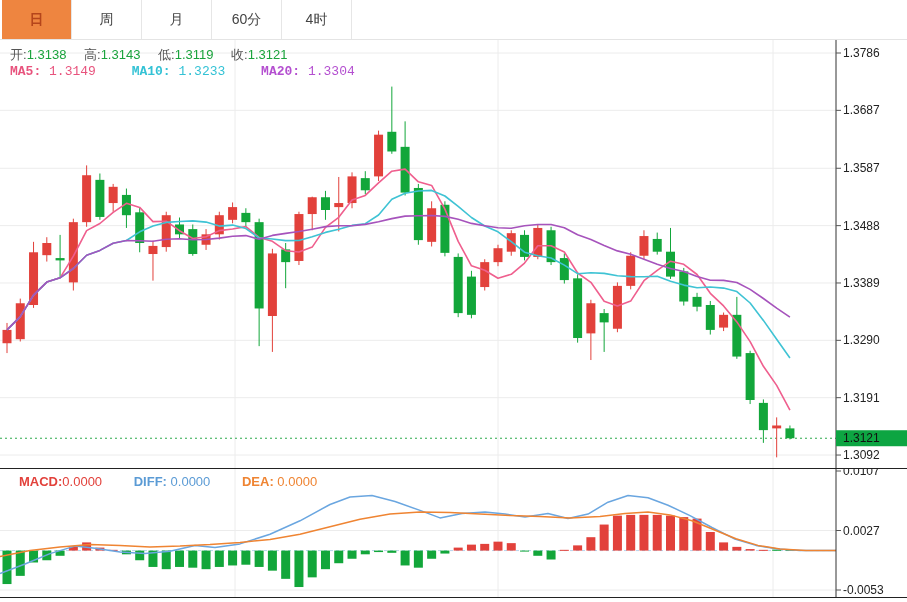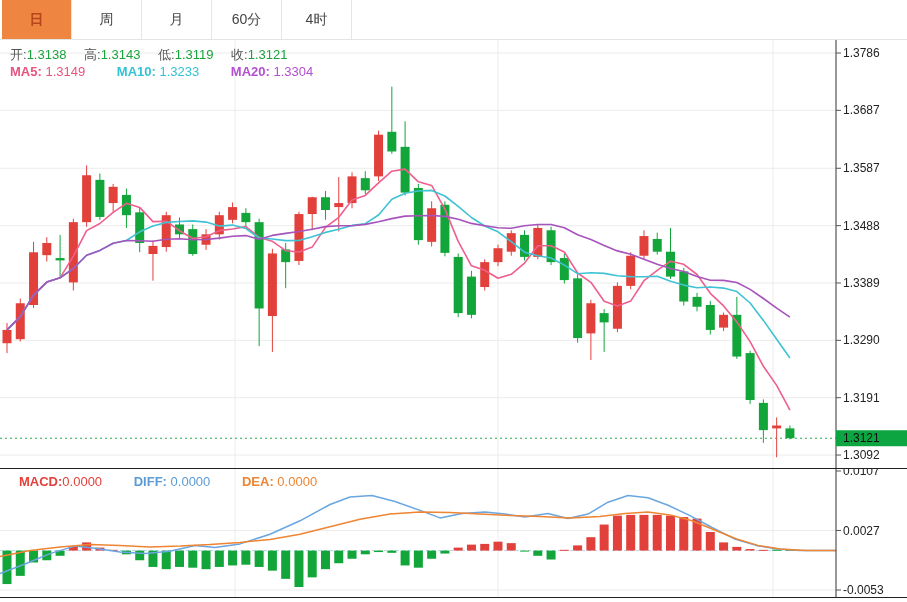--- a/index.html
+++ b/index.html
@@ -8,21 +8,21 @@
   
   .tabbar{position:absolute;left:0;top:0;width:907px;height:40px;background:#fff;
           border-bottom:1px solid #e4e4e4;display:flex;align-items:stretch;padding-left:2px;box-sizing:border-box;}
   .tab{width:70px;display:flex;align-items:center;justify-content:center;font-size:14px;color:#444;
        border-right:1px solid #e6e6e6;cursor:pointer;box-sizing:border-box;}
   .tab.active{background:#ee8540;color:#b5451b;font-weight:bold;}
   
   .row-ohlc{position:absolute;left:10px;top:46px;font-size:13px;color:#555;z-index:5;text-align:center;}
   .row-ohlc b{font-weight:normal;}
   .val-green{color:#1aa33c;}
-  .row-ma{position:absolute;left:10px;top:64px;font-size:13px;z-index:5;}
+  .row-ma{position:absolute;left:10px;top:64px;font-size:13px;z-index:5;font-family:Liberation Mono, monospace;}
   .row-ma span{margin-right:14px;}
   .ma5{color:#e8537d;} .ma10{color:#33c2d5;} .ma20{color:#b44fd0;}
   .row-macd{position:absolute;left:10px;top:474px;font-size:13px;z-index:5;padding-left:9px;}
   .row-macd span{margin-right:14px;}
   .macd-v{color:#e2413b;} .diff-v{color:#5b9bd5;} .dea-v{color:#ef8432;}
   .gap{display:inline-block;width:14px;}
   
   .main-svg{position:absolute;left:0;top:40px;}
   .macd-svg{position:absolute;left:0;top:468px;border-top:1px solid #222;}
   .bottom-strip{position:absolute;left:0;top:597px;width:907px;height:5px;border-top:1px solid #222;background:#fff;overflow:hidden;}

